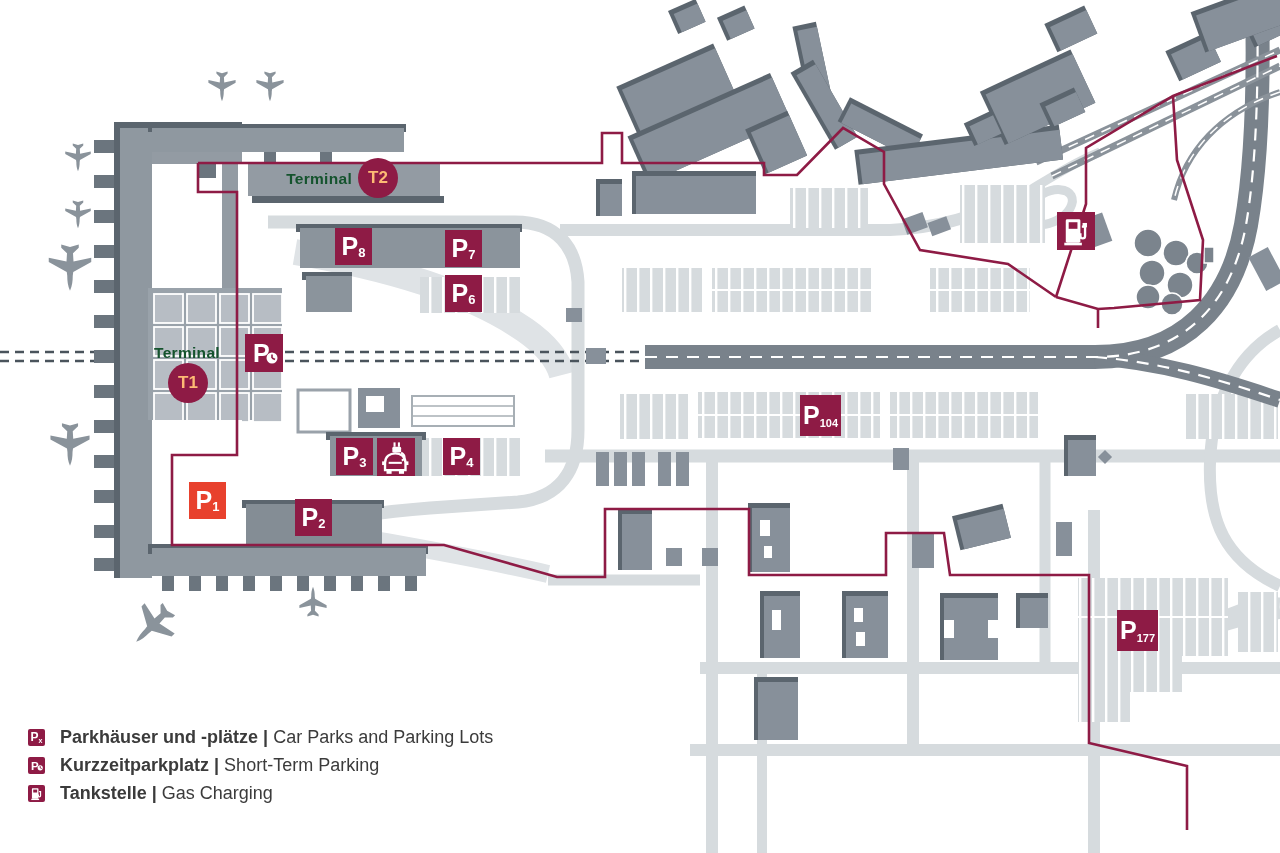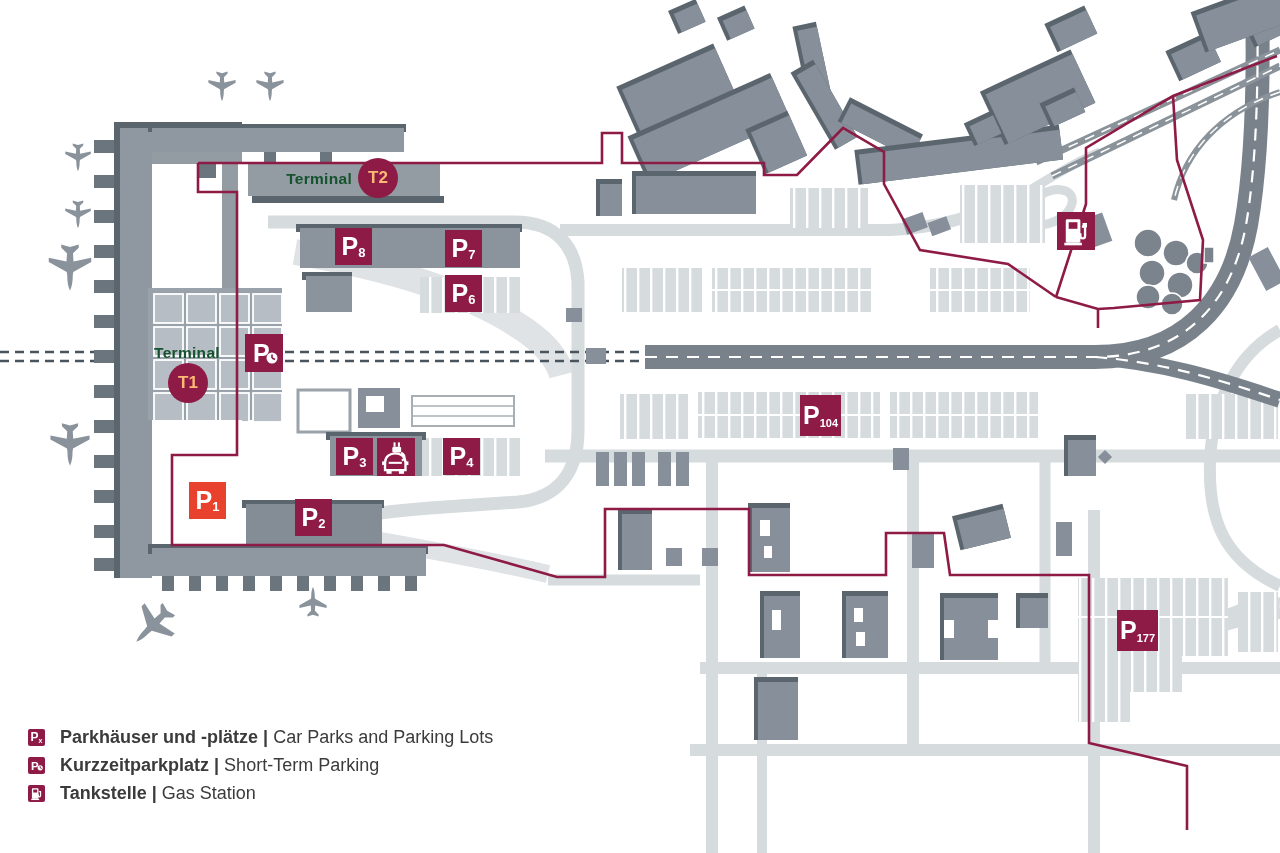--- a/index.html
+++ b/index.html
@@ -486,18 +486,18 @@
       <svg width="17" height="17" viewBox="0 0 26 26">
         <rect x="6" y="5" width="10" height="16" rx="1" fill="#fff"></rect>
         <rect x="8" y="7" width="6" height="4.5" fill="#8E1B45"></rect>
         <path d="M 17,10 h2.2 v6.5 a1.6,1.6 0 0 1 -3.2,0 v-2" fill="none" stroke="#fff" stroke-width="1.8"></path>
         <rect x="5" y="21" width="12" height="2" fill="#fff"></rect>
       </svg>
     </span>
     <span class="ltext">
       <span class="lde">Tankstelle</span>
       <span class="lsep">|</span>
-      <span class="len">Gas Station</span>
+      <span class="len">Gas Charging</span>
     </span>
   </div>
 </div>
 
 </div>
 
 </body></html>

